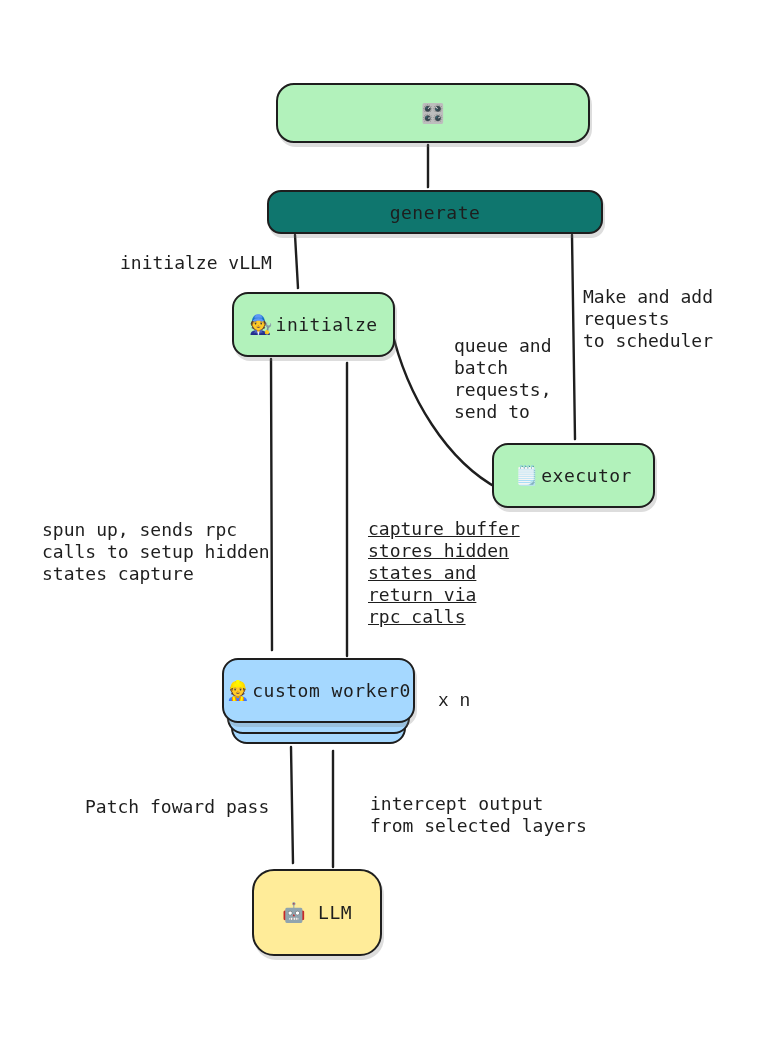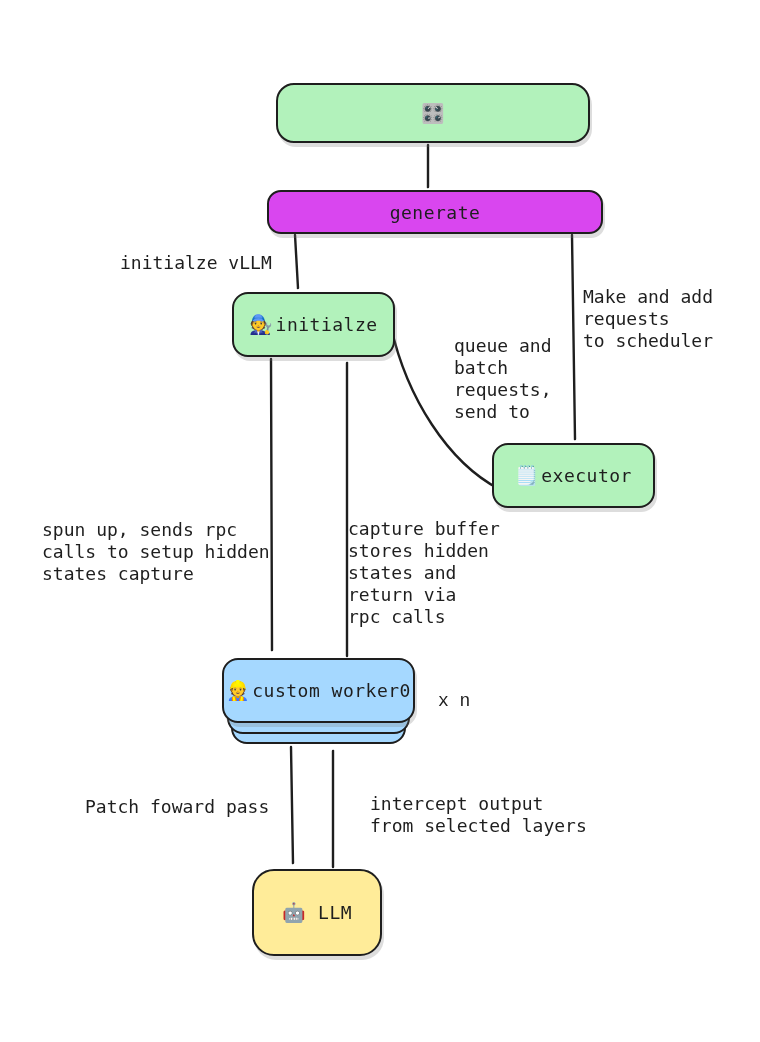--- a/index.html
+++ b/index.html
@@ -17,40 +17,40 @@
     box-sizing:border-box;
     border:2.4px solid #1e1e1e;
     display:flex;align-items:center;justify-content:center;
     font-size:18px;
     letter-spacing:0.5px;
     box-shadow:2px 4px 0 rgba(120,120,120,0.25);
     z-index:2;
   }
   .node .icon{font-size:19px;line-height:1;display:inline-block;}
   .node-generator{left:276px;top:83px;width:314px;height:60px;border-radius:18px;background:#b2f2bb;gap:10px;}
-  .node-generate{left:267px;top:190px;width:336px;height:44px;border-radius:14px;background:#d946ef;}
+  .node-generate{left:267px;top:190px;width:336px;height:44px;border-radius:14px;background:#0f766e;}
   .node-executor{left:232px;top:292px;width:163px;height:65px;border-radius:16px;background:#b2f2bb;gap:2px;}
   .node-scheduler{left:492px;top:443px;width:163px;height:65px;border-radius:16px;background:#b2f2bb;gap:2px;}
   .node-worker{left:222px;top:658px;width:193px;height:65px;border-radius:16px;background:#a5d8ff;gap:2px;z-index:5;}
   .worker-layer{position:absolute;box-sizing:border-box;border:2.4px solid #1e1e1e;border-radius:16px;background:#a5d8ff;}
   .worker-layer2{left:227px;top:669px;width:183px;height:65px;z-index:4;}
   .worker-layer3{left:231px;top:679px;width:175px;height:65px;z-index:3;}
   .node-llm{left:252px;top:869px;width:130px;height:87px;border-radius:22px;background:#ffec99;gap:12px;}
   .annotation{
     position:absolute;
     font-size:18px;
     line-height:22px;
     white-space:pre-line;
     z-index:2;
   }
   .ann-initialize{left:120px;top:252px;}
   .ann-make-requests{left:583px;top:286px;}
   .ann-queue-batch{left:425px;top:335px;margin-left:29px;}
   .ann-spun-up{left:42px;top:519px;}
-  .ann-capture-buffer{left:348px;top:518px;}
+  .ann-capture-buffer{left:368px;top:518px;text-decoration:underline;}
   .ann-multiplier{left:438px;top:690px;font-family:Liberation Mono, monospace;}
   .ann-patch-forward{left:85px;top:796px;}
   .ann-intercept{left:370px;top:786px;margin-top:7px;}
 </style>
 </head>
 <body>
 
 <div class="canvas">
 
   <svg class="arrows" width="760" height="1042" viewBox="0 0 760 1042">

